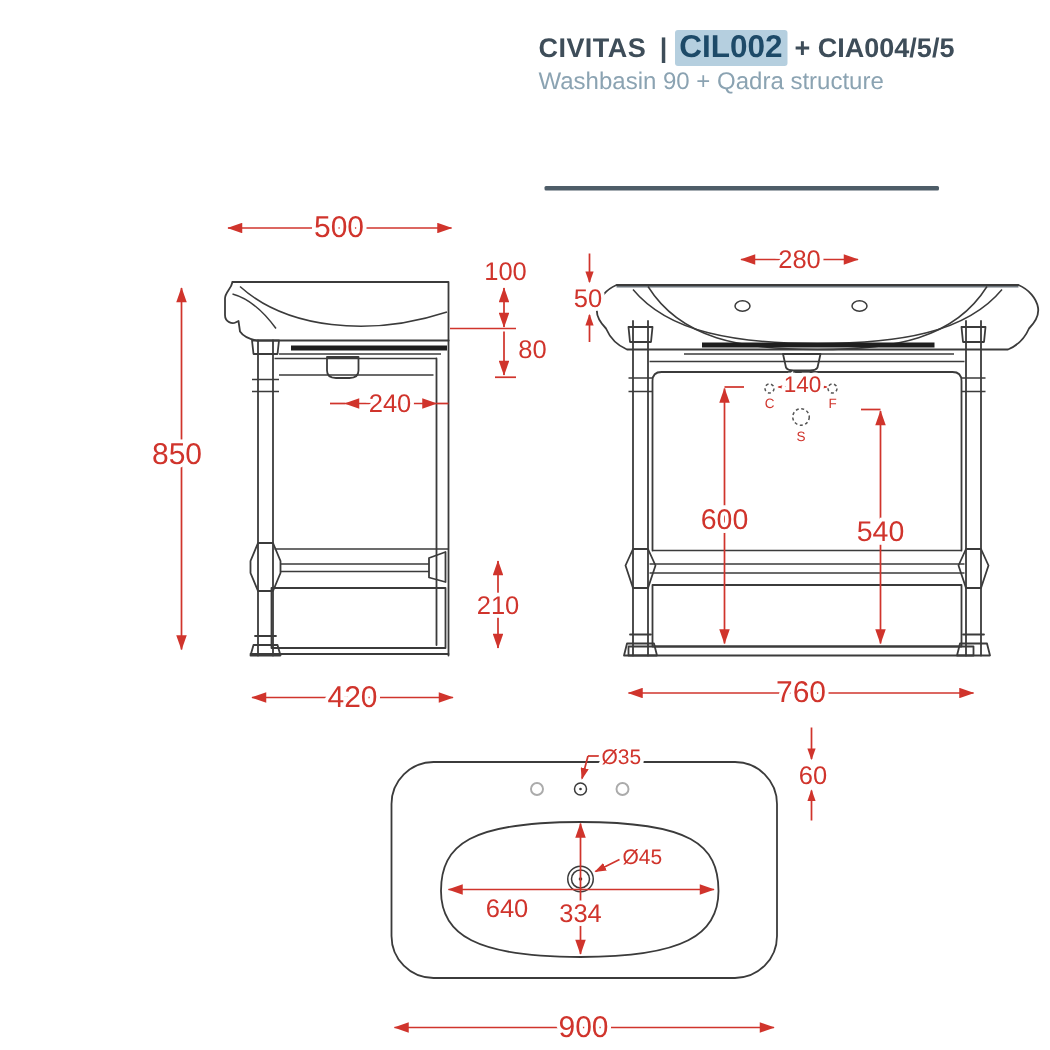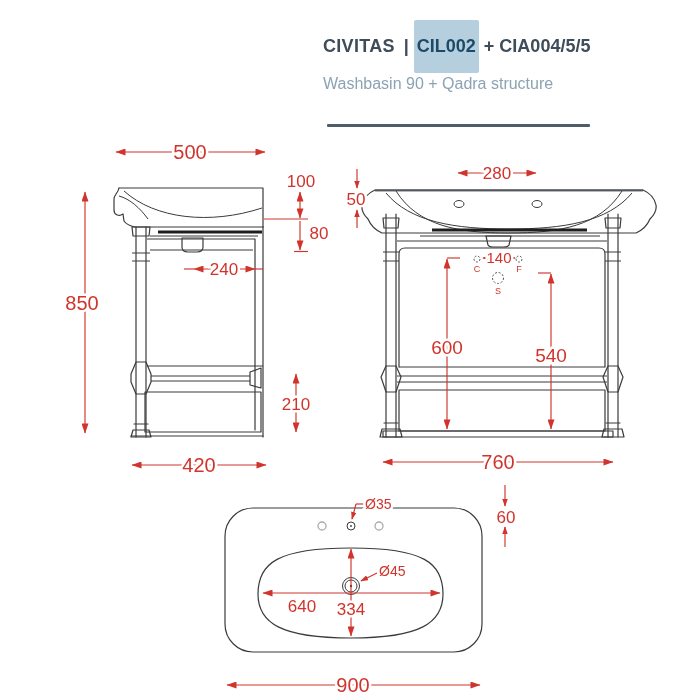--- a/index.html
+++ b/index.html
@@ -1,26 +1,26 @@
 <!DOCTYPE html>
 <html style="--dimension_red: #d0342c; --line_dark: #3b3b3b; --model_highlight: #b5cfdf; --model_text: #1d4a68; --title_text: #3e4d59; --subtitle_it: #47565f; --subtitle_en: #8ba3b2; --rule: #4e5d68;"><head>
 <meta charset="utf-8">
 <style>
   html,body{margin:0;padding:0;background:#ffffff;}
   body{width:700px;height:700px;position:relative;overflow:hidden;
        font-family:"Liberation Sans",sans-serif;}
-  .stage{position:absolute;inset:0;}
+  .stage{position:absolute;inset:0;margin-left:36px;}
 
   
   .hdr{position:absolute;left:323px;top:20px;width:360px;}
   .hdr-row{display:flex;align-items:baseline;white-space:nowrap;}
   .brand{font-size:18px;font-weight:bold;letter-spacing:.3px;color:var(--title_text);}
   .pipe{font-size:18px;font-weight:bold;color:var(--title_text);margin:0 5px 0 9px;}
-  .model{font-size:18px;font-weight:bold;color:var(--model_text);
-         background:var(--model_highlight);padding:16px 3px;border-radius:2px;}
+  .model{font-size:21px;font-weight:bold;color:var(--model_text);
+         background:var(--model_highlight);padding:0 3px;border-radius:2px;}
   .suffix{font-size:18px;font-weight:bold;color:var(--title_text);margin-left:5px;}
   .sub1{font-size:12px;font-weight:bold;color:var(--subtitle_it);margin-top:5px;}
   .sub2{font-size:16px;font-weight:normal;color:var(--subtitle_en);margin-top:2px;}
   .rule{position:absolute;left:327px;top:124px;width:263px;height:3px;
         background:var(--rule);border-radius:1px;}
 
   
   svg text{font-family:"Liberation Sans",sans-serif;}
   .g   {stroke:var(--line_dark);fill:none;stroke-width:1.2;stroke-linejoin:round;stroke-linecap:round;}
   .g1  {stroke:var(--line_dark);fill:none;stroke-width:1;}

